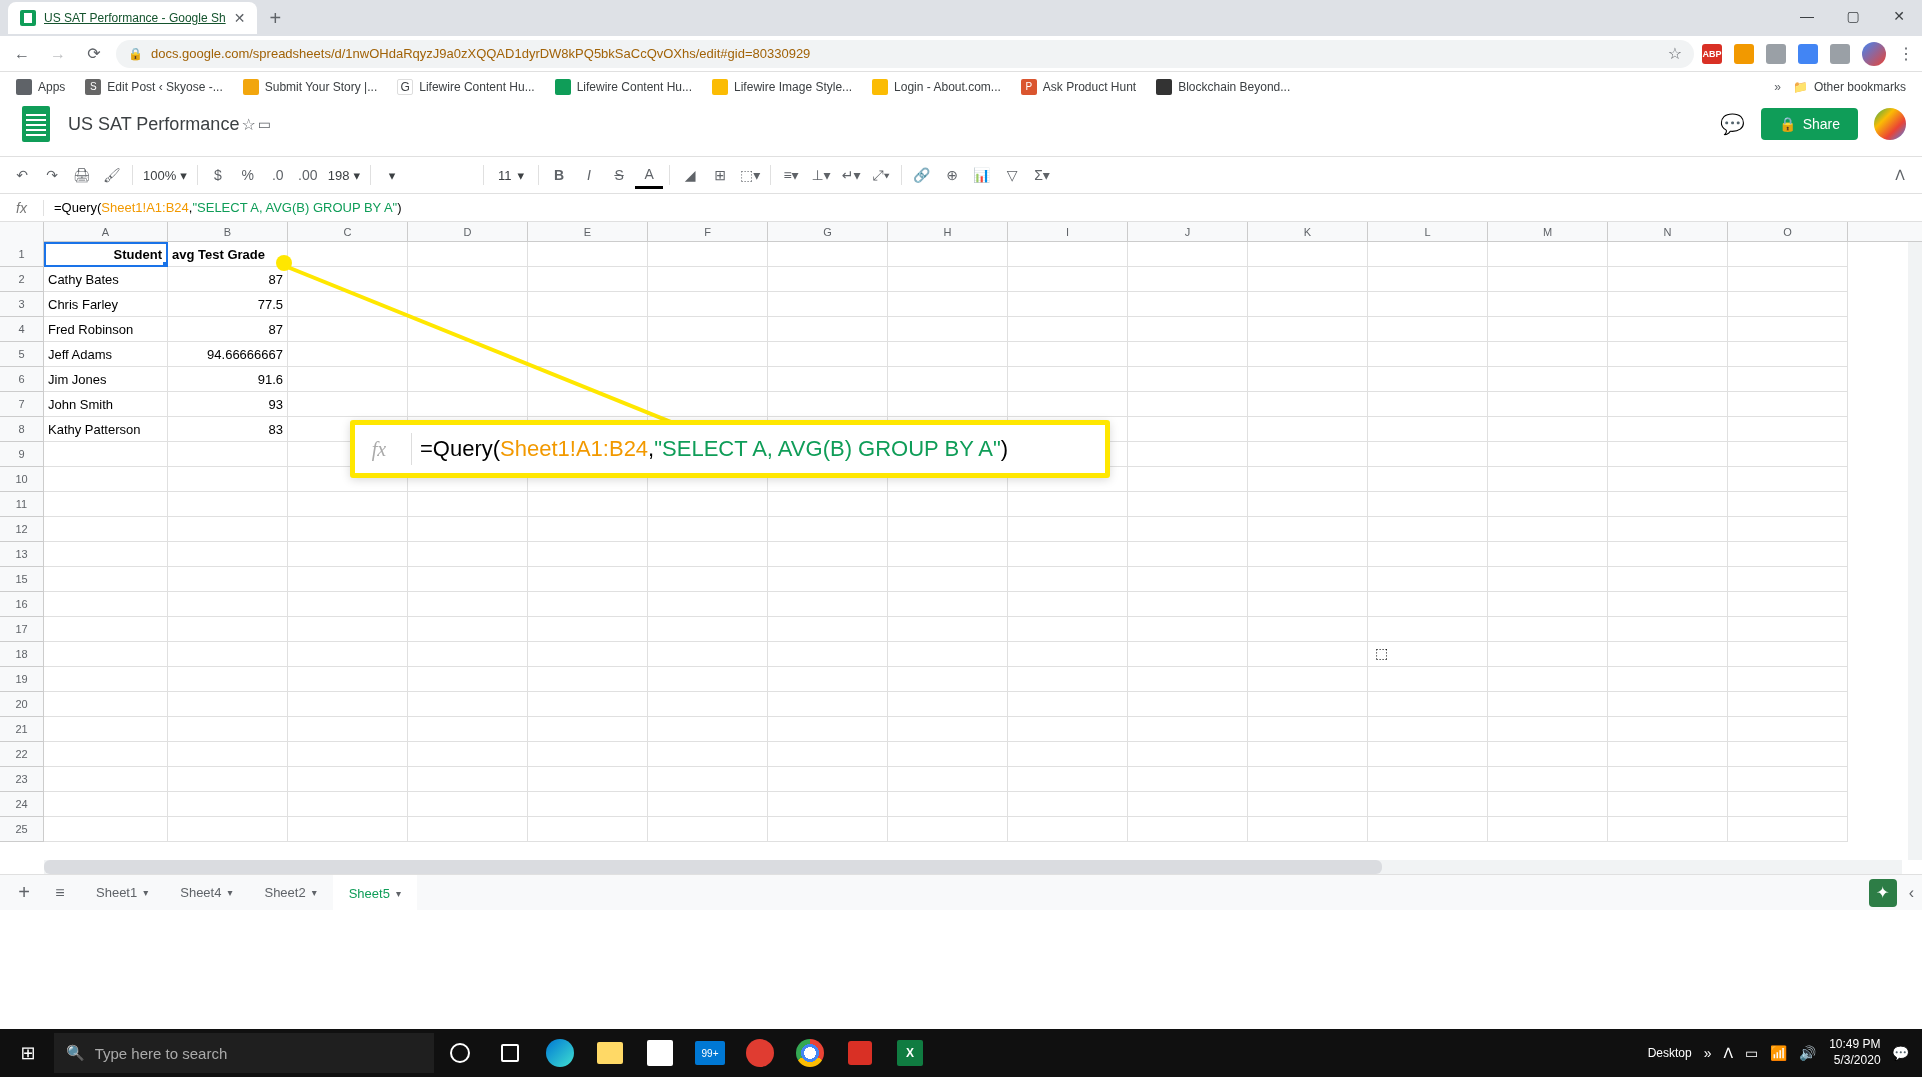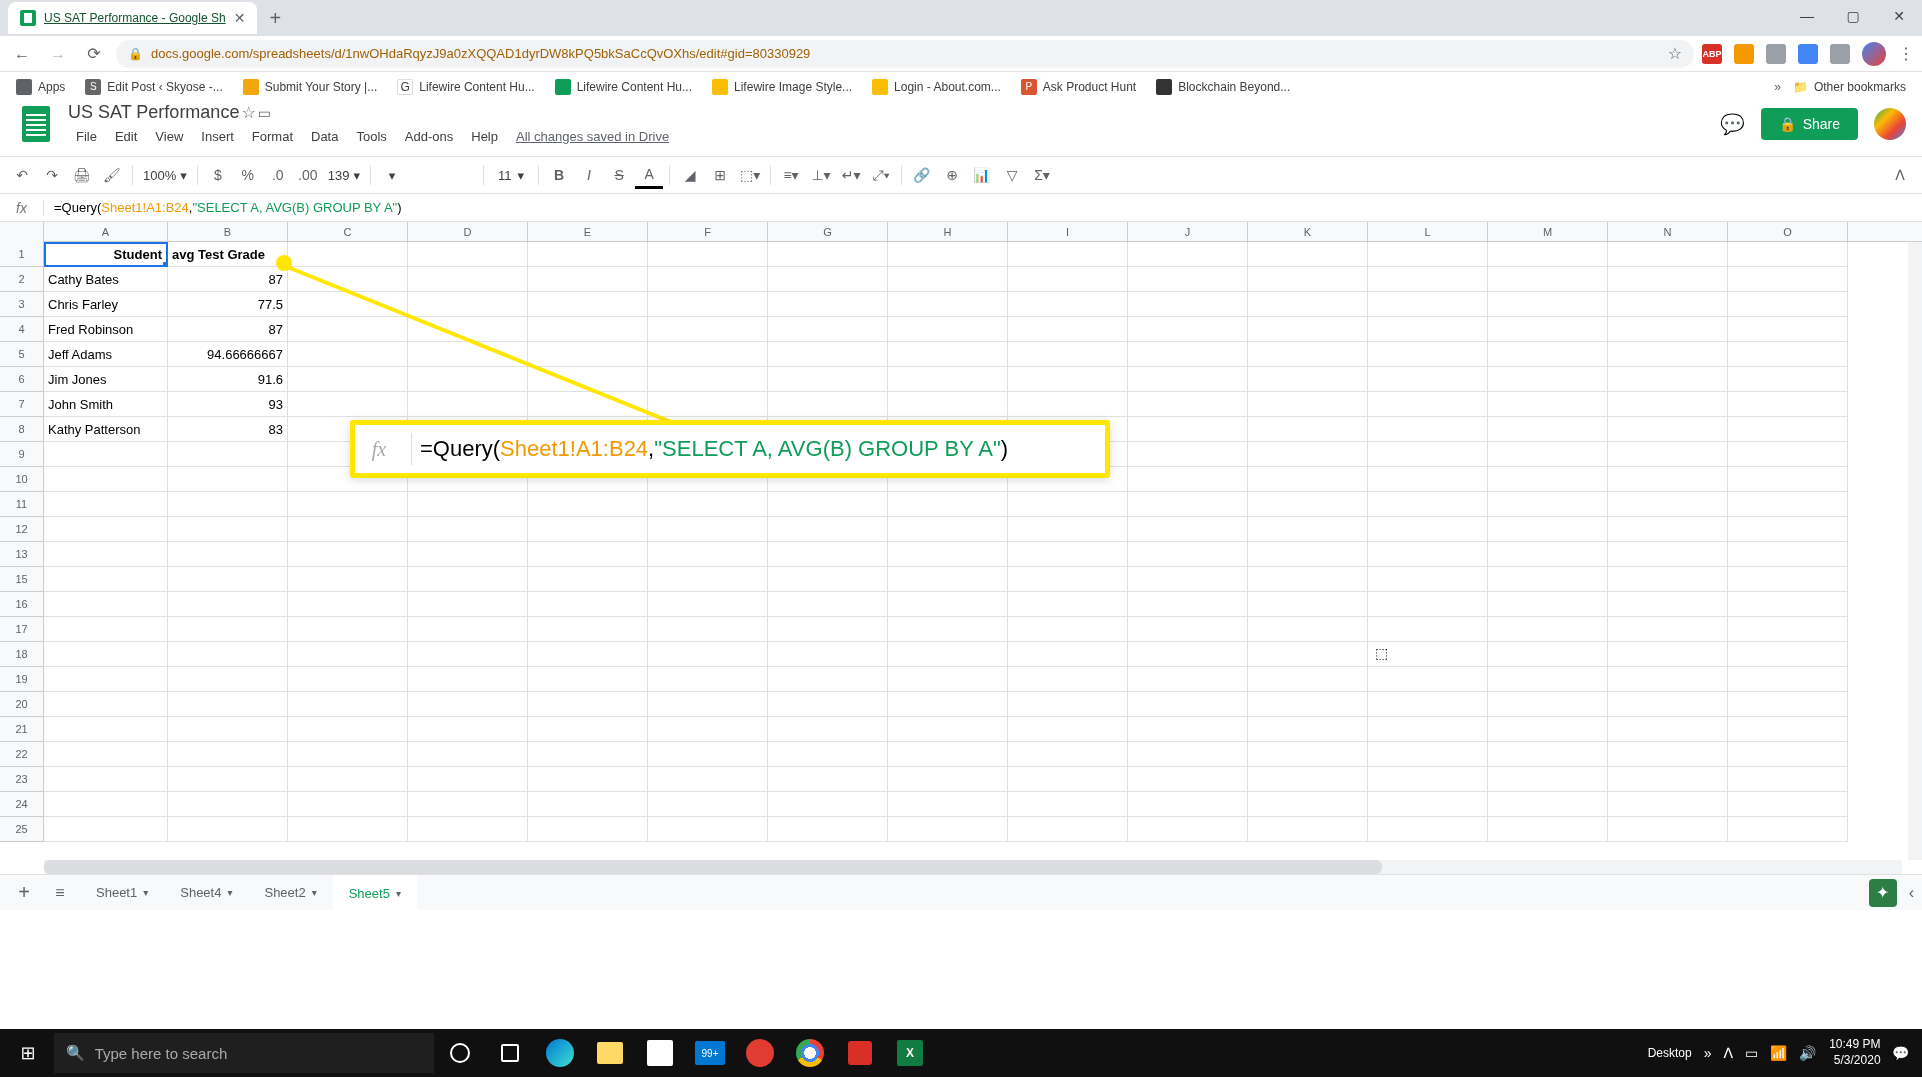--- a/index.html
+++ b/index.html
@@ -225,32 +225,20 @@
   <div class="sheets-header">
     <div class="sheets-logo">
         <div class="sheets-logo-inner"></div>
       </div>
     <div class="title-section">
       <div class="doc-title-row">
         <span class="doc-title">US SAT Performance</span>
         <span class="star-icon">☆</span>
         <span class="move-icon">▭</span>
       </div>
-      <div class="menu-bar">
-        <span class="menu-item">File</span>
-        <span class="menu-item">Edit</span>
-        <span class="menu-item">View</span>
-        <span class="menu-item">Insert</span>
-        <span class="menu-item">Format</span>
-        <span class="menu-item">Data</span>
-        <span class="menu-item">Tools</span>
-        <span class="menu-item">Add-ons</span>
-        <span class="menu-item">Help</span>
-        <span class="saved-link">All changes saved in Drive</span>
-      </div>
     </div>
     <div class="header-right">
       <span class="comment-icon">💬</span>
       <button class="share-btn">
           <span>🔒</span>
           <span>Share</span>
         </button>
       <span class="avatar-lg"></span>
     </div>
   </div>
@@ -260,21 +248,21 @@
     <span class="tb-btn">↷</span>
     <span class="tb-btn">🖨</span>
     <span class="tb-btn">🖌</span>
     <span class="tb-sep"></span>
     <span class="zoom-sel"><span>100%</span> ▾</span>
     <span class="tb-sep"></span>
     <span class="tb-btn">$</span>
     <span class="tb-btn">%</span>
     <span class="tb-btn">.0</span>
     <span class="tb-btn">.00</span>
-    <span class="zoom-sel"><span>139</span>▾</span>
+    <span class="zoom-sel"><span>198</span>▾</span>
     <span class="tb-sep"></span>
     <span class="font-sel">&nbsp;▾</span>
     <span class="tb-sep"></span>
     <span class="size-sel"><span>11</span> ▾</span>
     <span class="tb-sep"></span>
     <span class="tb-btn">
         <b>B</b>
       </span>
     <span class="tb-btn">
         <i>I</i>

